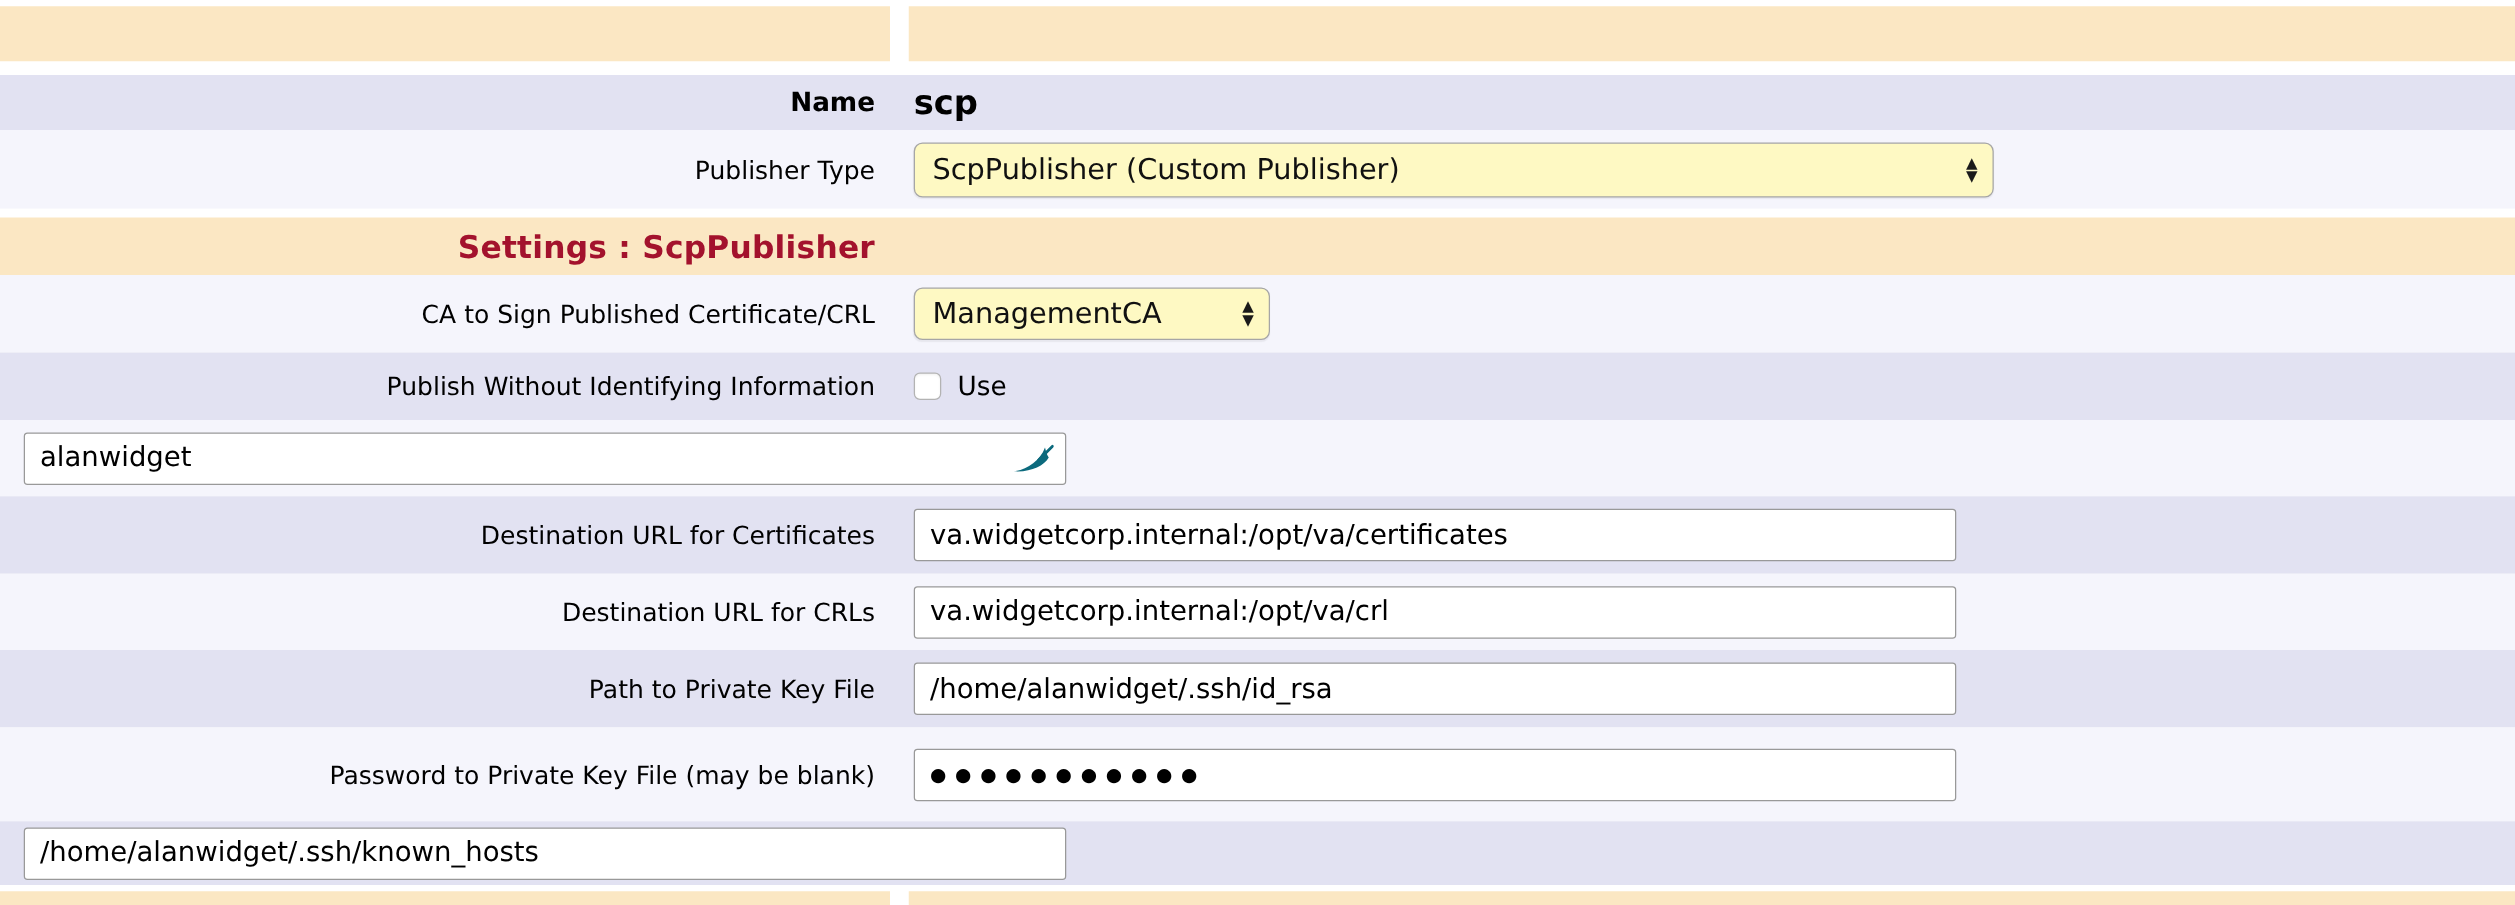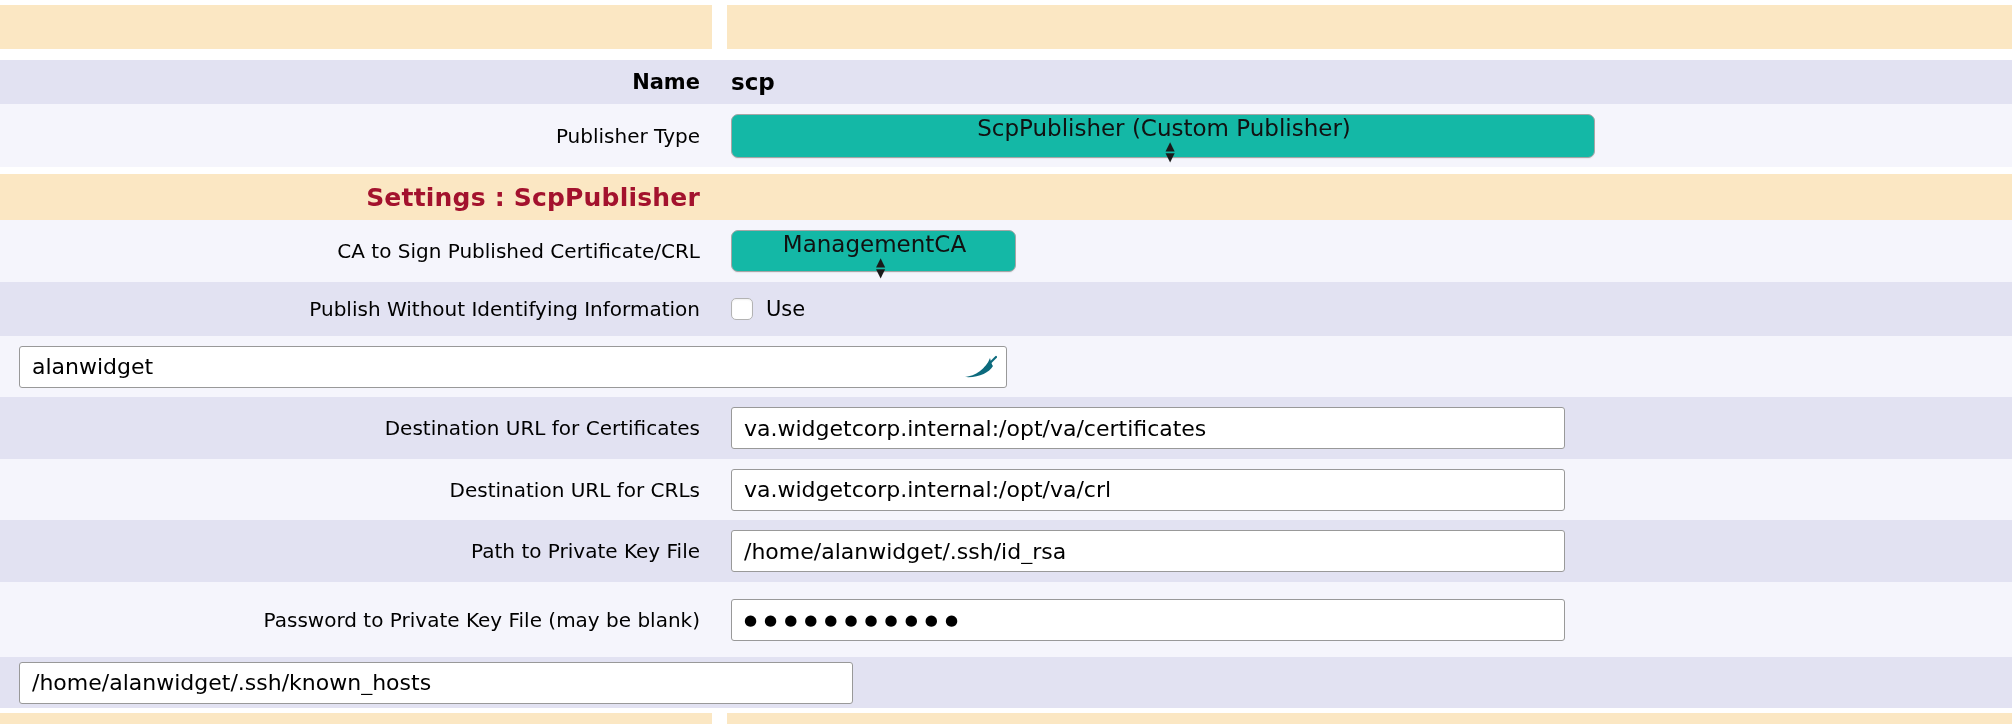--- a/index.html
+++ b/index.html
@@ -23,40 +23,39 @@
   .row{display:flex;}
   .row.dark{background:#e2e2f2;}
   .row.light{background:#f5f5fc;}
   .lcell{
     width:712px;box-sizing:border-box;display:flex;justify-content:flex-end;
     align-items:center;padding-right:12px;height:100%;
   }
   .rcell{flex:1;display:flex;align-items:center;padding-left:19px;height:100%;}
   .label{font-size:20px;color:#000;white-space:nowrap;}
   .label.b{font-weight:bold;font-size:21px;}
-  .static-value{font-weight:bold;font-size:23px;}
+  .static-value{font-weight:bold;font-size:27px;}
   
   .select{
-    background:#14b8a6;border:1px solid #a6a6a6;border-radius:7px;
+    background:#fef9c3;border:1px solid #a6a6a6;border-radius:7px;
     display:flex;align-items:center;justify-content:space-between;
     padding:0 12px 0 14px;box-sizing:border-box;cursor:default;
     box-shadow:0 1px 1px rgba(0,0,0,.06);
-    flex-direction:column;
   }
   .select-text{font-size:23px;color:#111;white-space:nowrap;}
   .select-arrows{display:flex;flex-direction:column;align-items:center;margin-left:12px;}
   .select-arrows i{font-style:normal;font-size:12px;line-height:11px;color:#1a1a1a;}
   
   .text-input{
     height:42px;border:1px solid #999;border-radius:3px;background:#fff;
     font-family:inherit;font-size:22px;color:#000;padding:0 12px;
     box-sizing:border-box;width:834px;
   }
   .pw{font-size:15px;letter-spacing:7px;font-weight:bold;}
-  .input-wrap{position:relative;width:988px;display:flex;align-items:center;}
+  .input-wrap{position:relative;width:834px;display:flex;align-items:center;}
   .input-wrap .text-input{width:100%;}
   .dashlane{position:absolute;right:10px;top:50%;transform:translateY(-50%);display:flex;cursor:pointer;}
   
   .checkbox{
     width:22px;height:22px;background:#fff;border:1px solid #b3b3b3;border-radius:5px;
     box-sizing:border-box;box-shadow:inset 0 1px 2px rgba(0,0,0,.06);cursor:pointer;
   }
   .cb-label{font-size:21px;margin-left:13px;}
 </style>
 </head>

